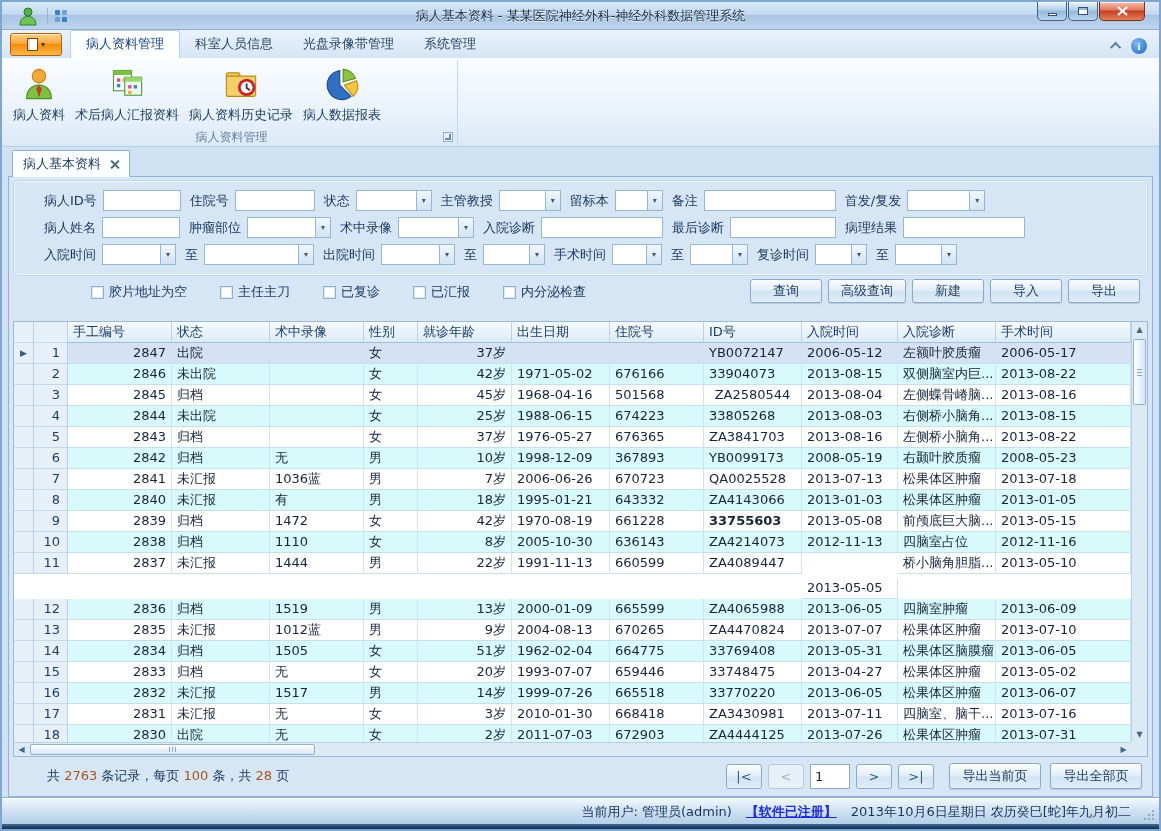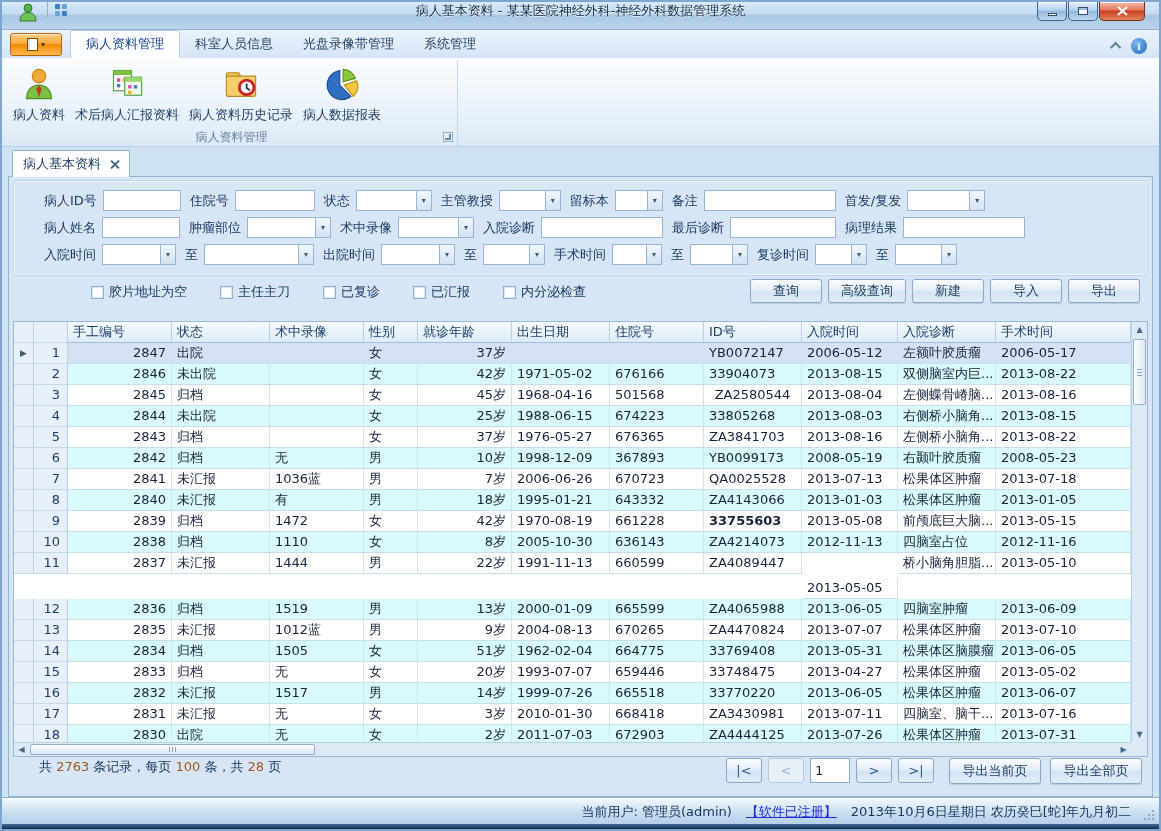--- a/index.html
+++ b/index.html
@@ -7,21 +7,21 @@
   body { font-family:"DejaVu Sans","Liberation Sans",sans-serif; font-size:13px; color:#16365c; }
 
   .window { position:relative; width:1161px; height:831px; background:#cfe2f3;
             border:2px solid #7fa6cf; overflow:hidden; }
   .bottom-frame { position:absolute; left:0; right:0; bottom:0; height:5px;
             background:linear-gradient(#3f6c99,#132e4b); }
 
   
   .titlebar { position:absolute; top:0; left:0; right:0; height:28px;
       background:linear-gradient(#d9eafa 0%, #c2d9ef 45%, #a9c6e3 50%, #bdd5ec 100%);
-      border-bottom:1px solid #8fb0d2; display:flex; align-items:flex-start; padding:0 14px; }
+      border-bottom:1px solid #8fb0d2; display:flex; align-items:center; padding:0 14px; }
   .app-icon { width:20px; height:20px; margin:0 4px 0 2px; }
   .qat-sep { width:1px; height:16px; background:#9ab4cf; margin:0 5px; }
   .qat-icon { width:16px; height:16px; }
   .title-text { position:absolute; left:0; right:0; text-align:center; font-size:13px;
       color:#152c45; text-shadow:0 1px 0 rgba(255,255,255,.8); pointer-events:none; }
   .winbtns { margin-left:auto; display:flex; align-self:flex-start; z-index:2; }
   .wbtn { height:19px; border:1px solid #40618a; border-top:none; border-radius:0 0 5px 5px;
       margin-left:1px; display:flex; align-items:center; justify-content:center;
       background:linear-gradient(#e6f2fd, #b5d0ea 45%, #93b8da 50%, #bcd6ee);
       box-shadow:inset 0 1px 0 rgba(255,255,255,.8); }
@@ -136,40 +136,40 @@
       border-radius:2px; background:linear-gradient(90deg,#fdfeff,#d8e7f4); }
   .vthumb::after { content:""; position:absolute; left:3px; right:3px; top:29px; height:7px;
       background:repeating-linear-gradient(#8aa8c6 0 1px, transparent 1px 3px); }
   .hthumb { position:absolute; left:16px; width:285px; top:1px; height:11px; border:1px solid #94b2cf;
       border-radius:2px; background:linear-gradient(#fdfeff,#d8e7f4); }
   .hthumb::after { content:""; position:absolute; top:2px; bottom:2px; left:138px; width:8px;
       background:repeating-linear-gradient(90deg,#8aa8c6 0 1px, transparent 1px 3px); }
   .hscroll .sarrow.right { margin-left:auto; }
 
   
-  .footer-row { position:absolute; left:4px; right:0; bottom:2px; height:36px;
-      display:flex; align-items:flex-start; padding:0 10px 0 26px; }
+  .footer-row { position:absolute; left:12px; right:0; bottom:2px; height:36px;
+      display:flex; align-items:center; padding:0 10px 0 26px; }
   #summary { white-space:nowrap; }
   #summary .num { color:#a8531e; }
   .pager { margin-left:auto; display:flex; gap:6px; align-items:center; }
   .pbtn { width:36px; height:25px; font-size:13px; color:#2a5a8c; font-family:inherit;
       border:1px solid #8ca9c6; border-radius:3px;
       background:linear-gradient(#fafdff,#e3eef8 45%,#d2e4f2 55%,#e0edf8); }
   .pbtn.disabled { color:#9ab2c8; background:#e7eff7; border-color:#b4c9dc; }
   .pinput { width:40px; height:25px; border:1px solid #8ca9c6; font-size:13px; padding:0 4px;
       font-family:inherit; color:#15233b; }
   #export-buttons { display:flex; gap:9px; margin-left:15px; }
   #export-buttons .abtn { min-width:92px; height:26px; }
 
   
   .statusbar { position:absolute; left:0; right:0; bottom:5px; height:26px;
       background:linear-gradient(#f0f7fd,#cadef0 55%,#b5cfe8); border-top:1px solid #fff;
       box-shadow:0 -1px 0 #8fb0d2; display:flex; align-items:center; padding:0 28px 0 8px; }
   .sb-right { margin-left:auto; display:flex; gap:14px; align-items:center; white-space:nowrap; }
-  .sb-link { color:#1f2cd8; font-weight:normal; text-decoration:underline; }
+  .sb-link { color:#1f2cd8; font-weight:bold; text-decoration:underline; }
   .grip { position:absolute; right:4px; bottom:3px; width:12px; height:12px;
       background:
         radial-gradient(circle at 2px 10px,#8fa9c2 1.2px,transparent 1.5px),
         radial-gradient(circle at 6px 10px,#8fa9c2 1.2px,transparent 1.5px),
         radial-gradient(circle at 10px 10px,#8fa9c2 1.2px,transparent 1.5px),
         radial-gradient(circle at 6px 6px,#8fa9c2 1.2px,transparent 1.5px),
         radial-gradient(circle at 10px 6px,#8fa9c2 1.2px,transparent 1.5px),
         radial-gradient(circle at 10px 2px,#8fa9c2 1.2px,transparent 1.5px); }
 </style>
 </head>

